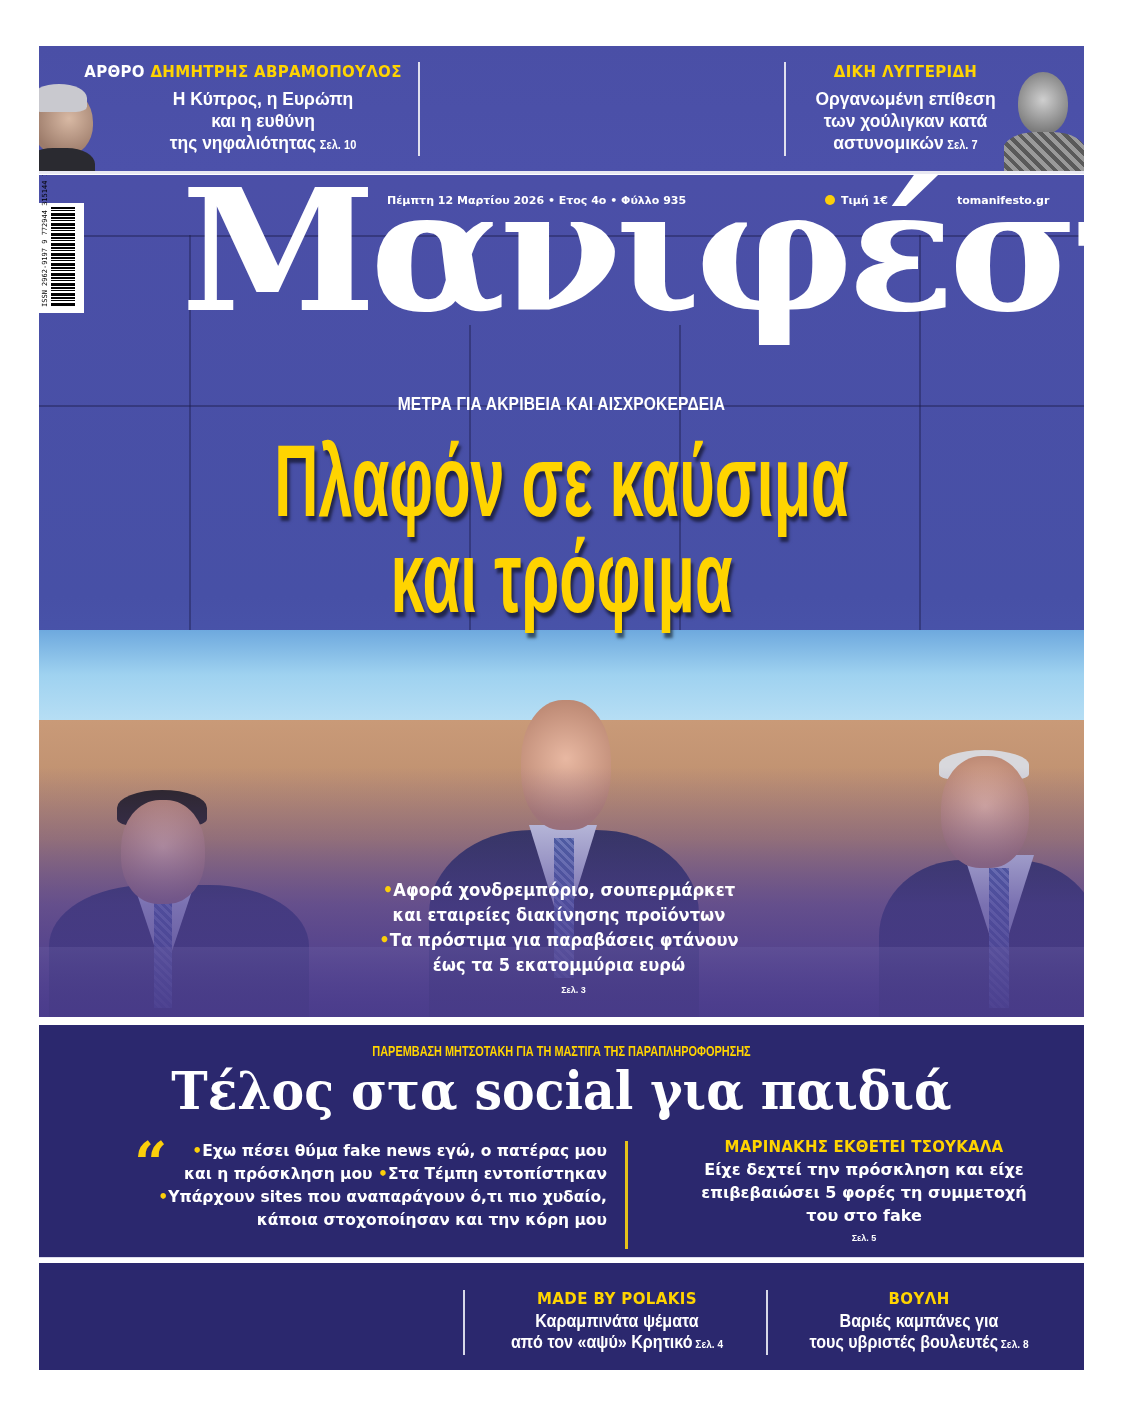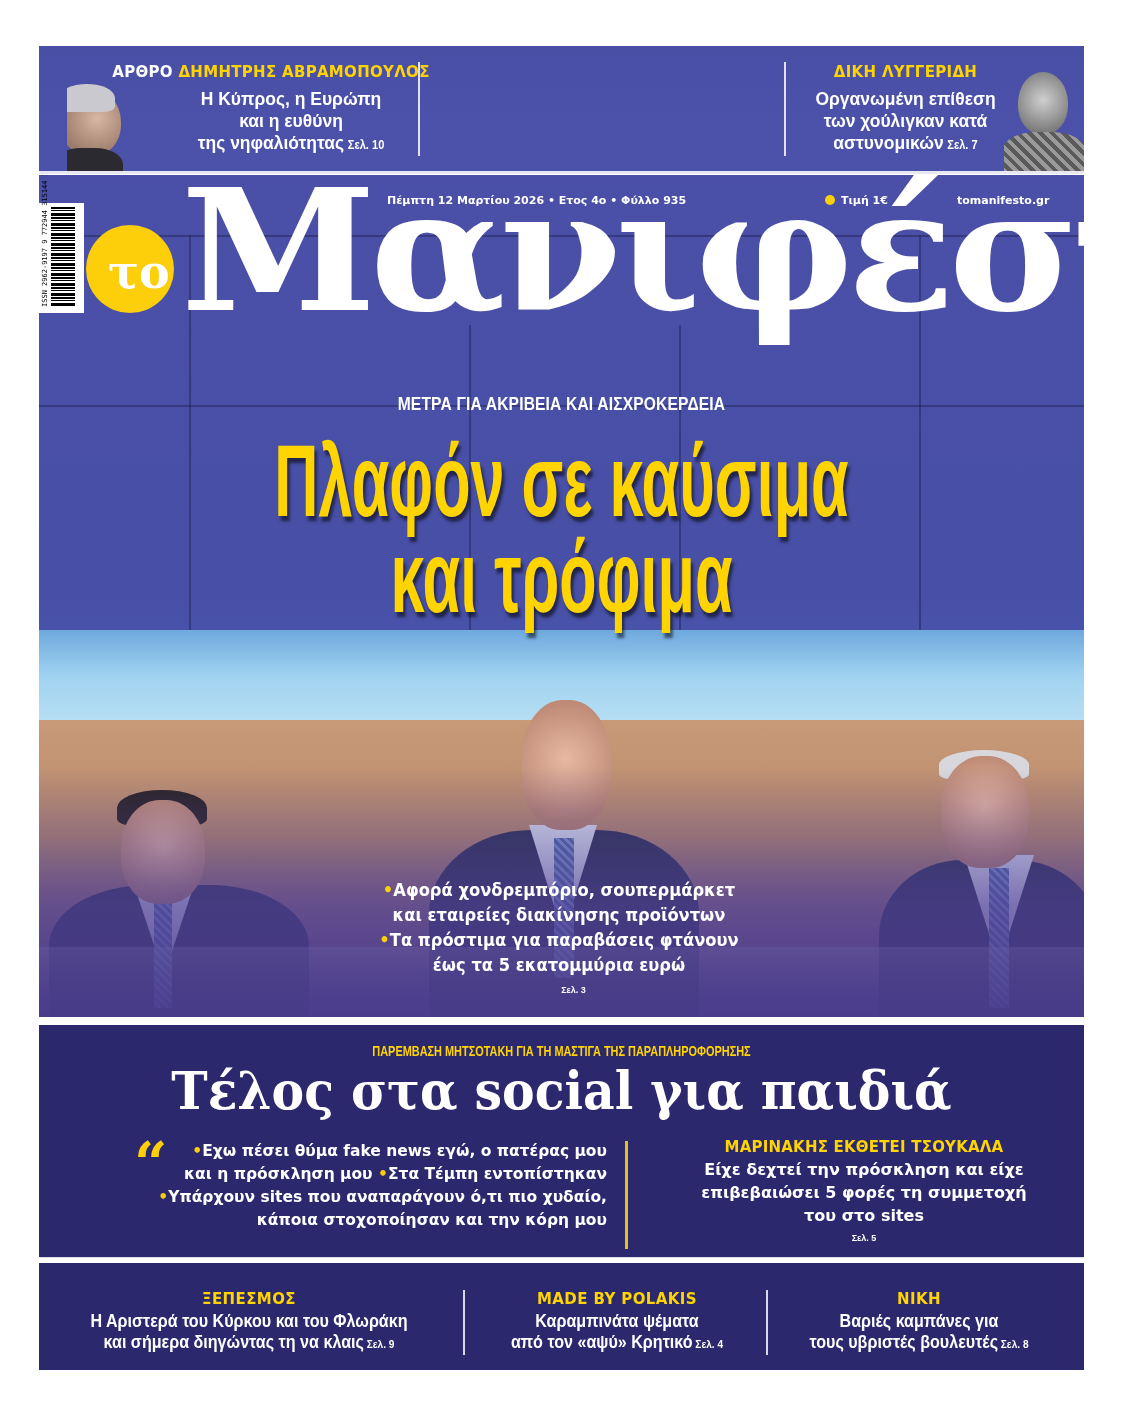--- a/index.html
+++ b/index.html
@@ -19,21 +19,21 @@
     font-family: "DejaVu Sans", sans-serif; font-weight: bold; font-size: 15px; letter-spacing: 0.3px;
     color: #ffd400; white-space: nowrap;
   }
   .teaser .kicker .white { color: #ffffff; }
   .teaser .body {
     position: absolute; left: 0; right: 0; top: 42px; text-align: center;
     font-family: "Liberation Sans", sans-serif; font-weight: bold; font-size: 19px; line-height: 22px;
     color: #ffffff; transform: scaleX(0.92);
   }
   .teaser .body .page { font-size: 12px; font-weight: bold; margin-left: 4px; }
-  .teaser-1 { left: 0; width: 378px; margin-left: 28px; }
+  .teaser-1 { left: 0; width: 378px; }
   .teaser-1 .kicker { left: 30px; }
   .teaser-1 .body { left: 70px; }
   .teaser-2 { left: 382px; width: 362px; }
   .teaser-2 .body { left: 90px; }
   .teaser-2 .kicker { left: 90px; }
   .teaser-3 { left: 748px; width: 297px; }
   .teaser-3 .body { right: 60px; }
   .teaser-3 .kicker { right: 60px; }
   .vsep { position: absolute; top: 16px; width: 2px; height: 94px; background: #e0e0ee; }
 
@@ -232,23 +232,20 @@
     <div class="p-hair" style="left:60px;top:0;width:90px;height:30px;background:#d8d8dc"></div>
     <div class="p-head" style="left:62px;top:6px;width:88px;height:112px"></div>
   </div>
   <div class="desk"></div>
   <div class="overlay"></div>
 
   <div class="barcode">
     <div class="bars"></div>
     <div class="digits">ISSN 2962-9197  9 772944 315144  11</div>
   </div>
-  <div class="to-circle">
-    <span>το</span>
-  </div>
   <div class="logo-word">Μανιφέστο</div>
   <div class="masthead-meta" style="left:348px">Πέμπτη 12 Μαρτίου 2026 • Ετος 4ο • Φύλλο 935</div>
   <div class="masthead-meta" style="left:786px">
     <span class="price-dot"></span><span>Τιμή 1€</span>
   </div>
   <div class="masthead-meta" style="left:918px">tomanifesto.gr</div>
 
   <div class="supra">ΜΕΤΡΑ ΓΙΑ ΑΚΡΙΒΕΙΑ ΚΑΙ ΑΙΣΧΡΟΚΕΡΔΕΙΑ</div>
   <div class="headline">
     <div>Πλαφόν σε καύσιμα</div>
@@ -275,47 +272,40 @@
     <div><span class="ydot">•</span><span>Υπάρχουν sites που αναπαράγουν ό,τι πιο χυδαίο,</span></div>
     <div>κάποια στοχοποίησαν και την κόρη μου</div>
   </div>
 
   <div class="ysep"></div>
   <div class="side">
     <div class="h">ΜΑΡΙΝΑΚΗΣ ΕΚΘΕΤΕΙ ΤΣΟΥΚΑΛΑ</div>
     <div class="t">
       <div>Είχε δεχτεί την πρόσκληση και είχε</div>
       <div>επιβεβαιώσει 5 φορές τη συμμετοχή</div>
-      <div>του στο sites</div>
+      <div>του στο fake</div>
     </div>
     <div class="pg">Σελ. 5</div>
   </div>
 </div>
 
 <div class="bottom-rule"></div>
 
 <div class="bottom">
-  <div class="bt bt-1">
-    <div class="k">ΞΕΠΕΣΜΟΣ</div>
-    <div class="t">
-      <div>Η Αριστερά του Κύρκου και του Φλωράκη</div>
-      <div><span>και σήμερα διηγώντας τη να κλαις</span><span class="page">Σελ. 9</span></div>
-    </div>
-  </div>
   <div class="bsep" style="left:424px"></div>
 
   <div class="bt bt-2">
     <div class="k">MADE BY POLAKIS</div>
     <div class="t">
       <div>Καραμπινάτα ψέματα</div>
       <div><span>από τον «αψύ» Κρητικό</span><span class="page">Σελ. 4</span></div>
     </div>
   </div>
   <div class="bsep" style="left:727px"></div>
 
   <div class="bt bt-3">
-    <div class="k">ΝΙΚΗ</div>
+    <div class="k">ΒΟΥΛΗ</div>
     <div class="t">
       <div>Βαριές καμπάνες για</div>
       <div><span>τους υβριστές βουλευτές</span><span class="page">Σελ. 8</span></div>
     </div>
   </div>
 </div>
 
 </body></html>

